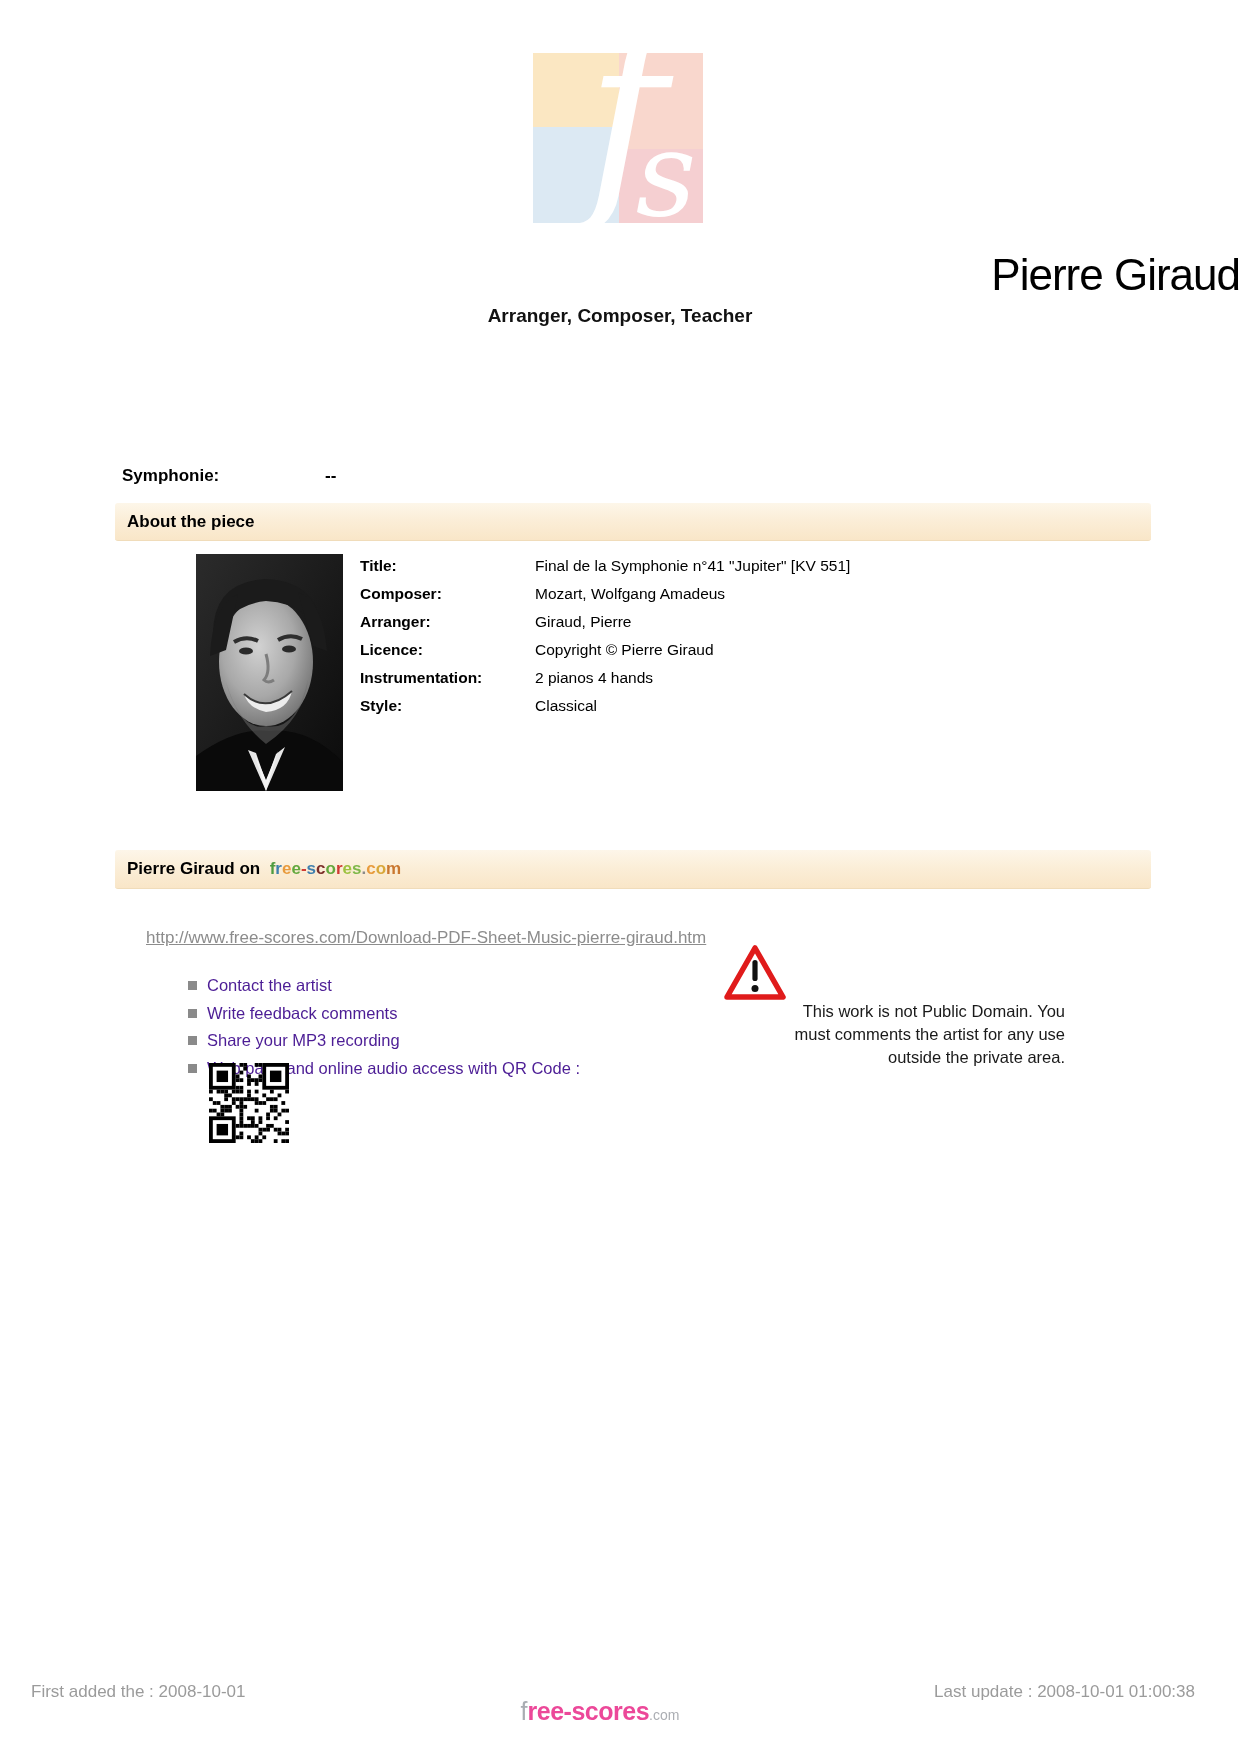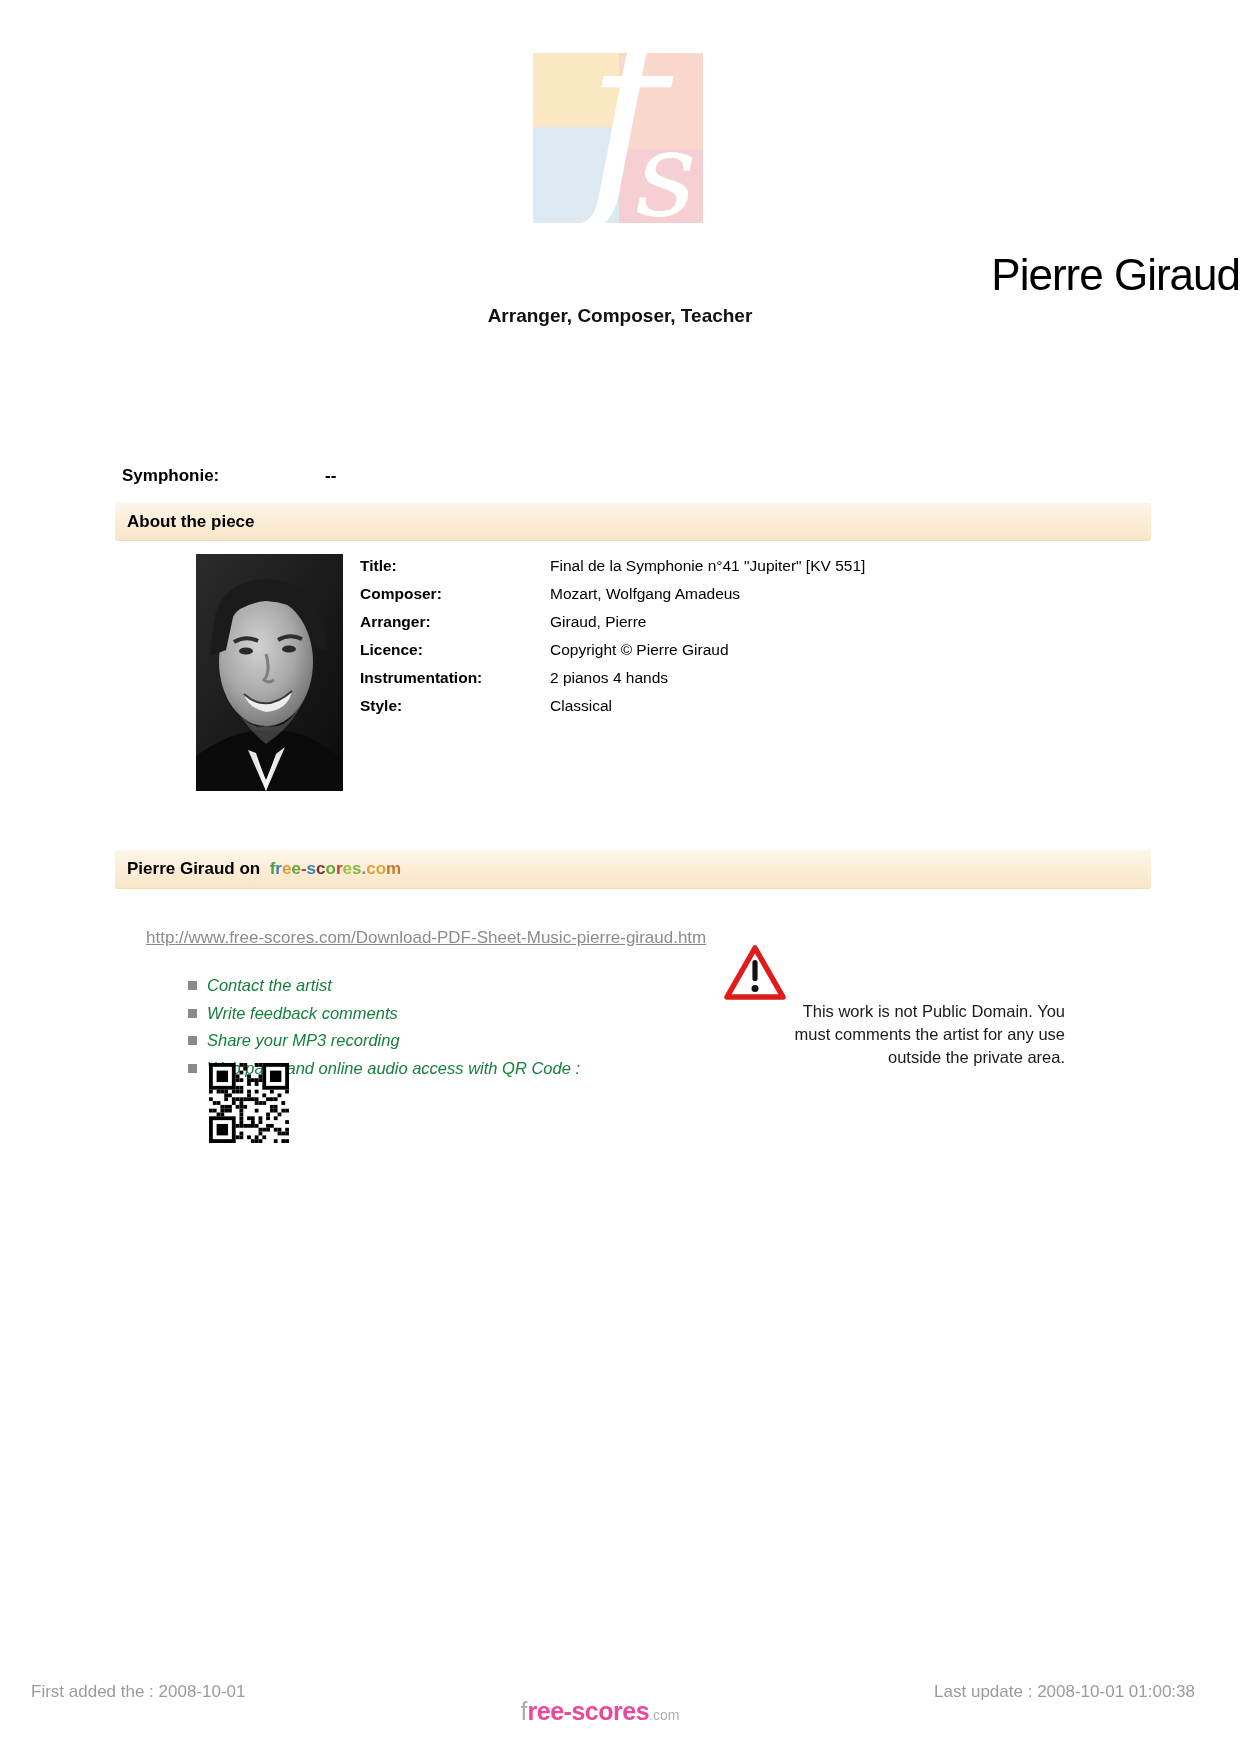--- a/index.html
+++ b/index.html
@@ -36,27 +36,27 @@
   .band1{top:503px;height:37px;line-height:37px;}
   .band2{top:850px;height:38px;line-height:38px;}
   .band .band-text{padding-left:12px;font-size:17px;font-weight:bold;color:#000;}
   .band2 .brand{font-weight:bold;}
 
   .photo{position:absolute;left:196px;top:554px;width:147px;height:237px;}
 
   .meta{position:absolute;left:360px;top:552px;}
   .meta-row{display:flex;height:28px;line-height:28px;font-size:15.5px;}
   .meta-row .lab{width:175px;font-weight:bold;}
-  .meta-row .val{white-space:nowrap;margin-left:15px;}
+  .meta-row .val{white-space:nowrap;}
 
   .url-link{position:absolute;left:146px;top:914px;font-size:17px;color:#8c8c8c;
     text-decoration:underline;margin-top:14px;}
 
   .links{position:absolute;left:188px;top:972px;}
-  .link-row{height:27.5px;line-height:27.5px;font-size:16.5px;color:#15803d;display:flex;align-items:center;font-style:italic;}
+  .link-row{height:27.5px;line-height:27.5px;font-size:16.5px;color:#4c1d95;display:flex;align-items:center;}
   .link-row .sq{display:inline-block;width:9px;height:9px;background:#8a8a8a;margin-right:10px;flex:0 0 9px;}
 
   .qr{position:absolute;left:209px;top:1063px;width:80px;height:80px;}
 
   .warn-icon{position:absolute;left:723px;top:944px;width:64px;height:58px;}
   .warn-text{position:absolute;left:725px;top:1000px;width:340px;font-size:16.5px;
     line-height:23px;color:#1a1a1a;text-align:right;}
 
   .foot-added{position:absolute;left:31px;top:1682px;font-size:17px;color:#9b9b9b;}
   .foot-update{position:absolute;right:45px;top:1682px;font-size:17px;color:#9b9b9b;}

